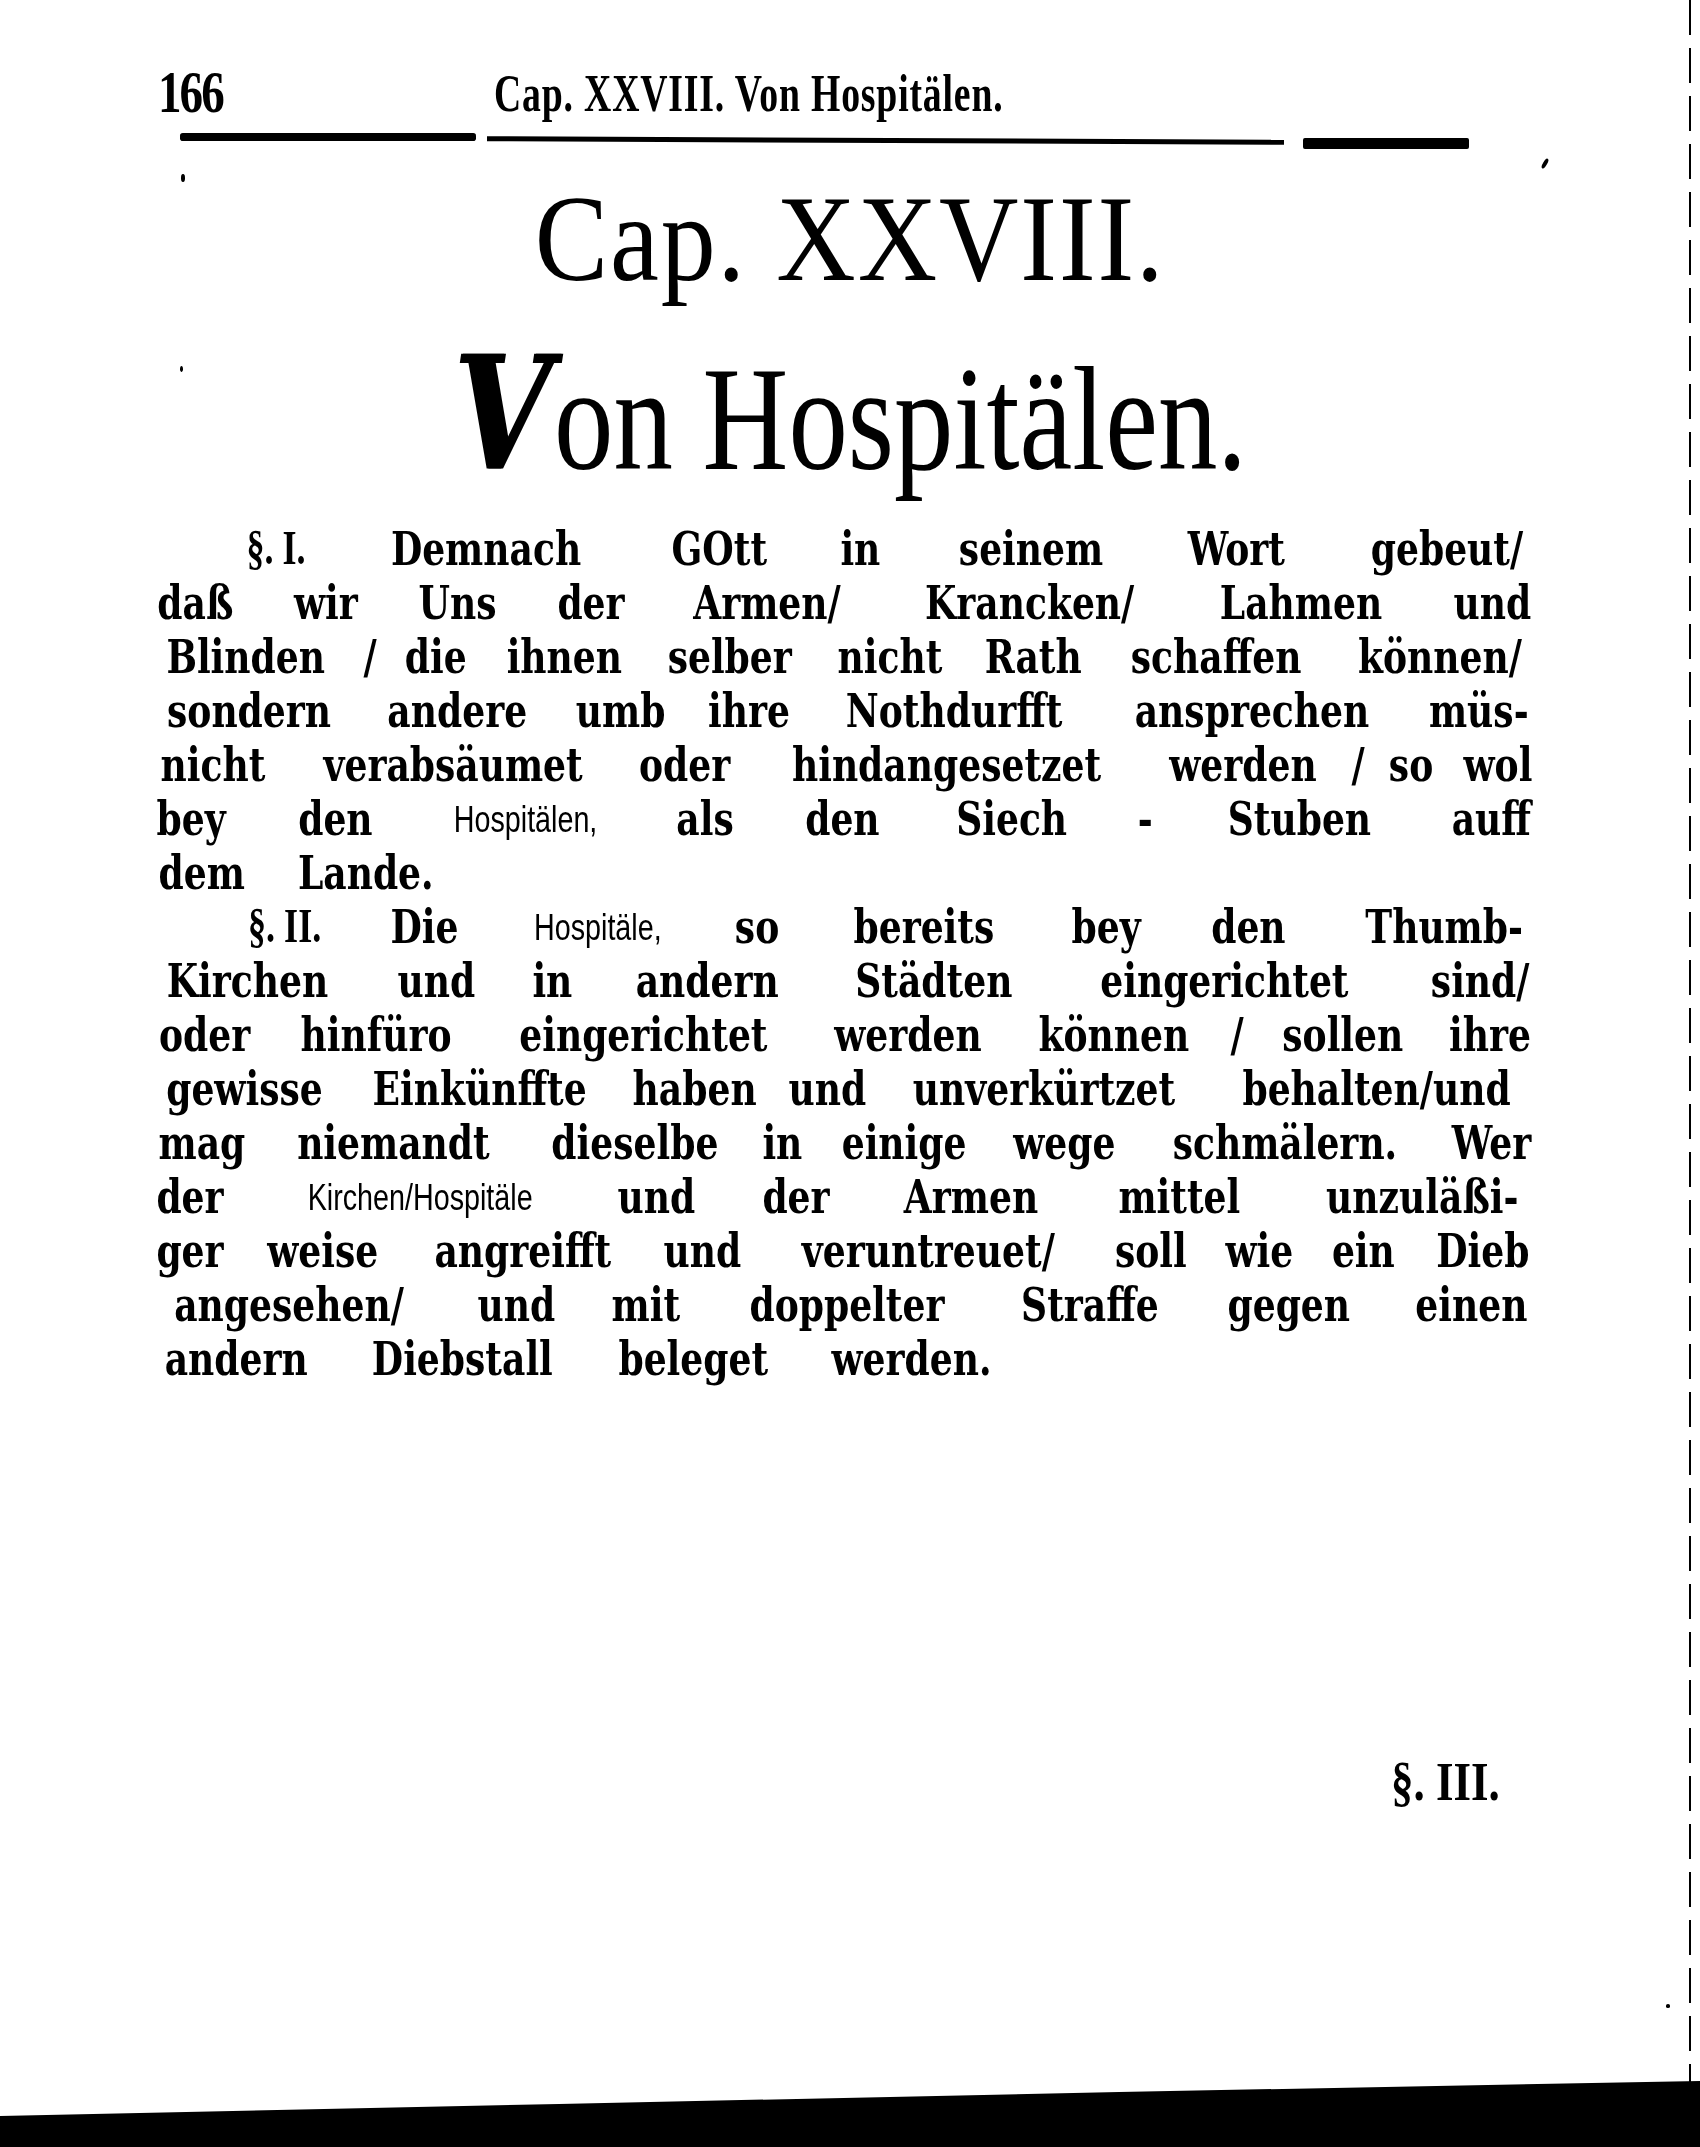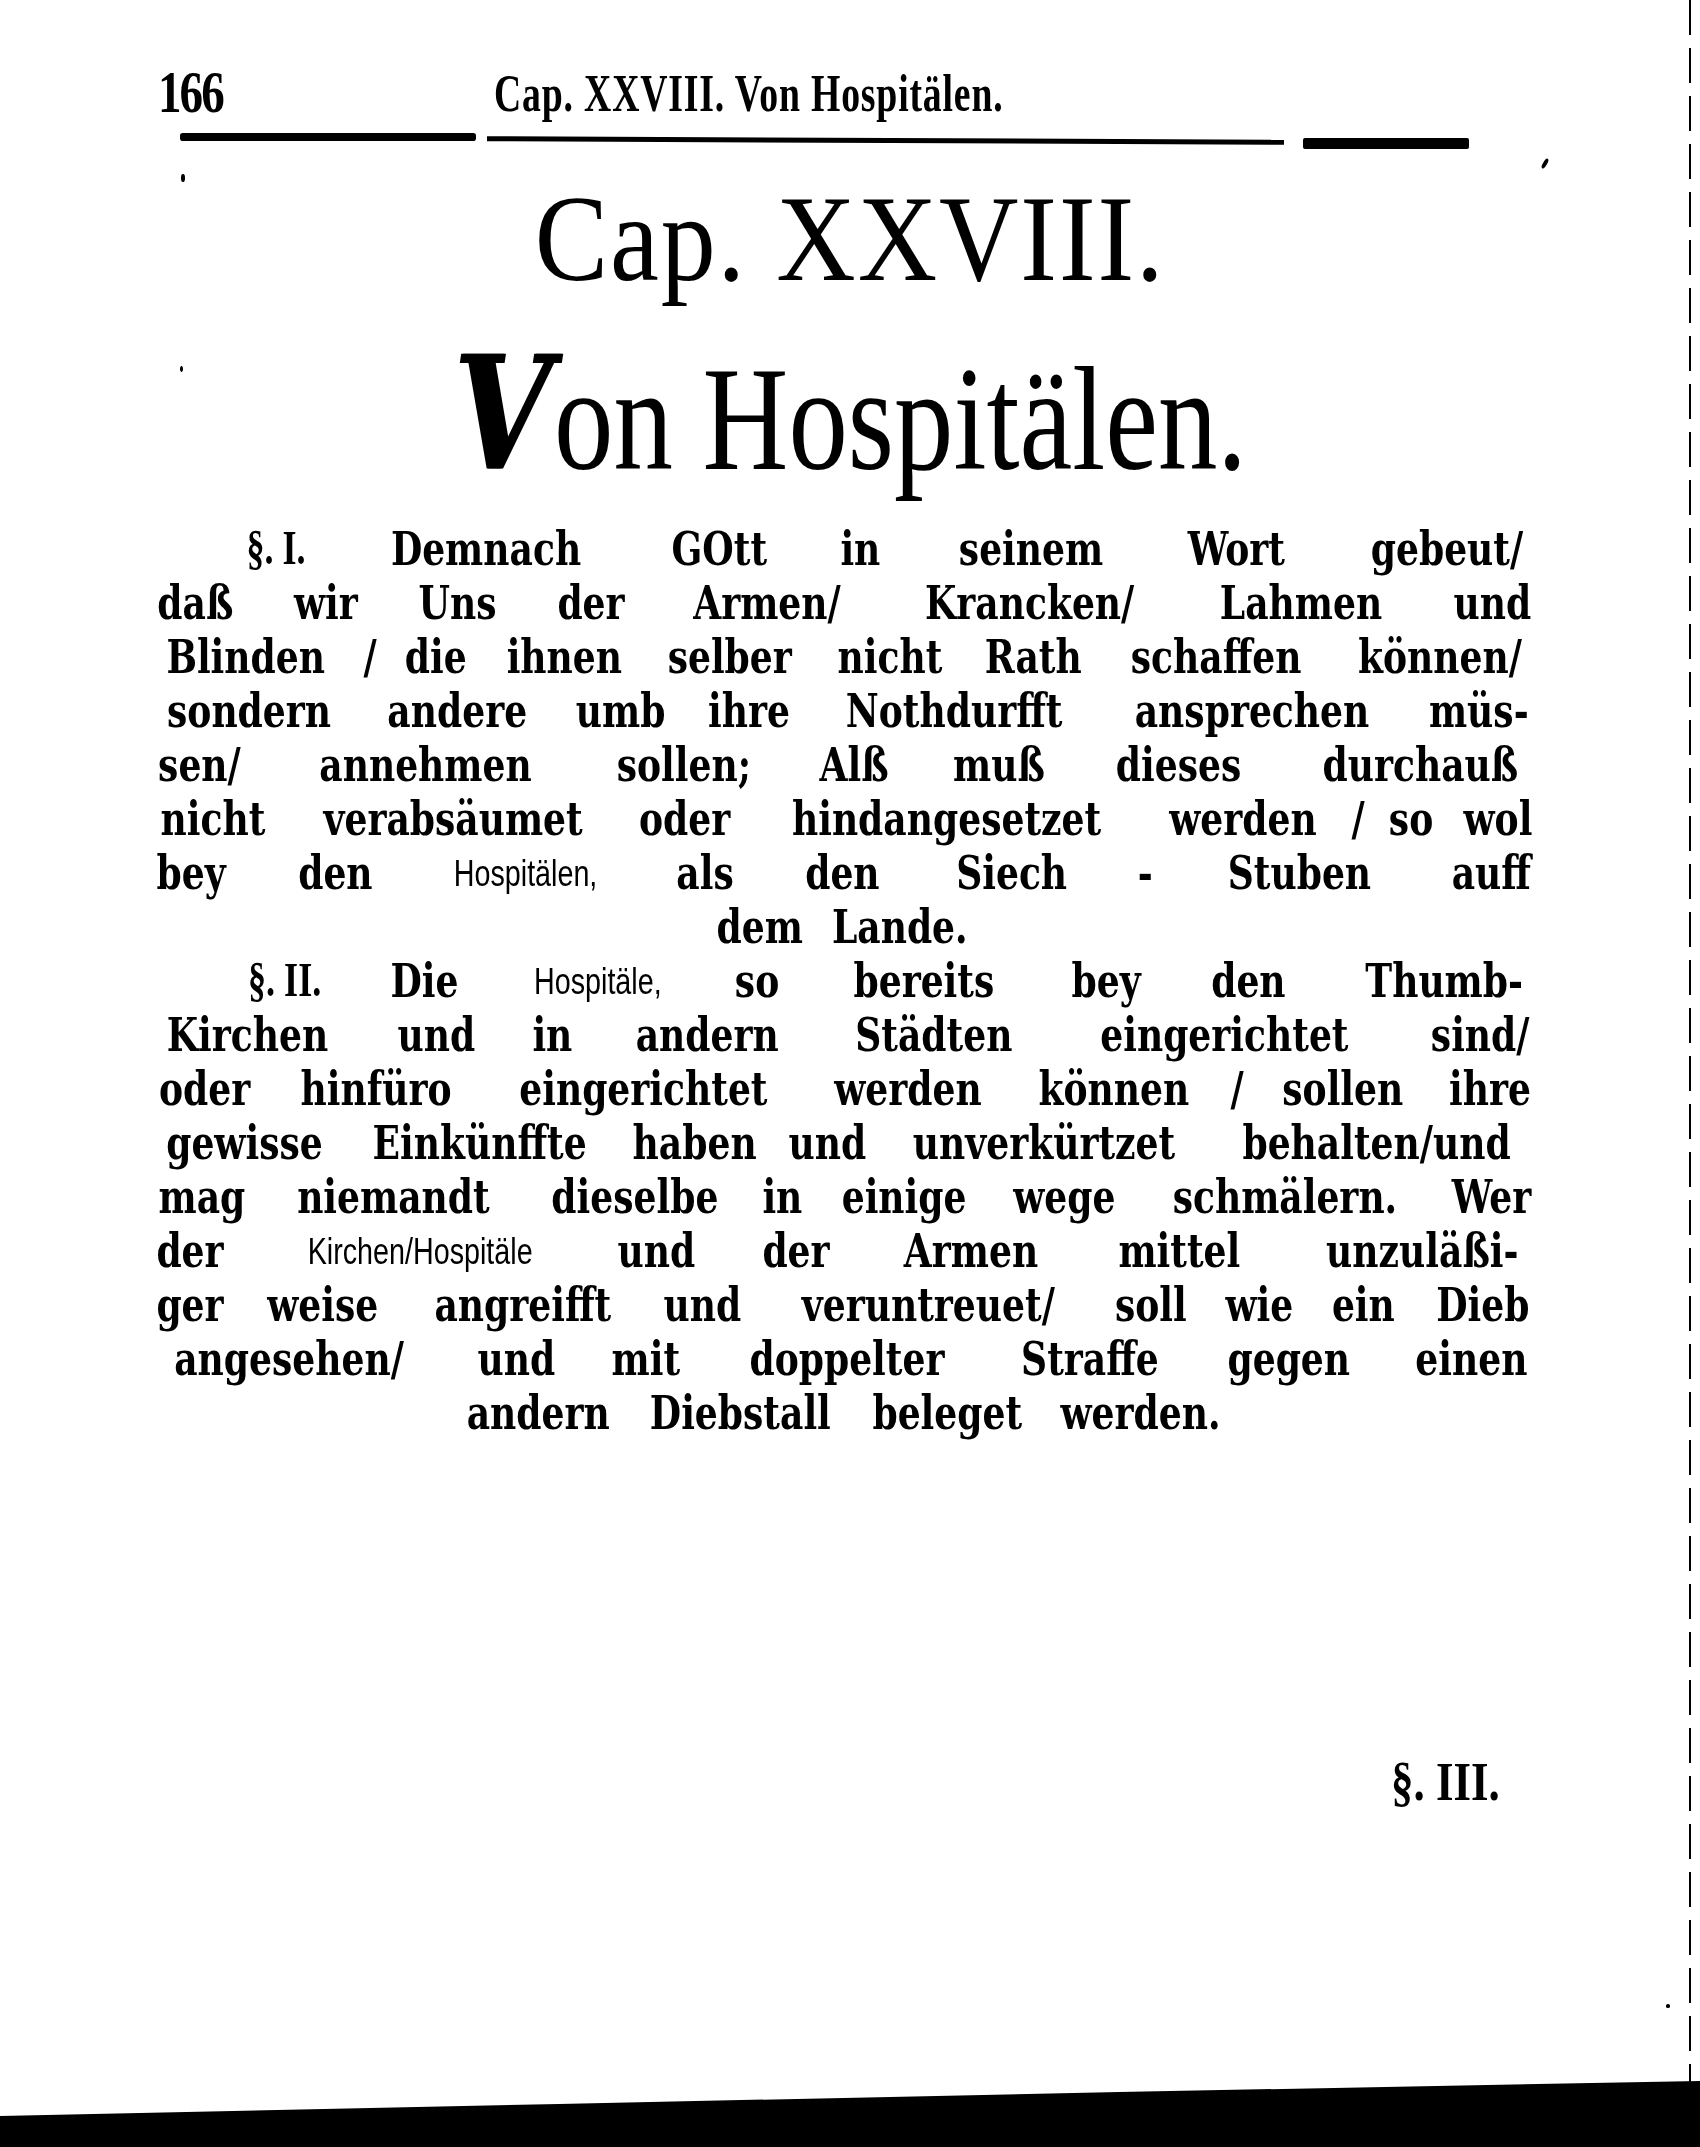--- a/index.html
+++ b/index.html
@@ -56,21 +56,21 @@
     
     .body-text {
       position: absolute; left: 149px; top: 522px; width: 1391px;
       font-family: "DejaVu Serif", serif; font-weight: bold; font-size: 44px;
       line-height: 54px;
     }
     .line {
       display: flex; justify-content: space-between; white-space: nowrap;
       height: 54px; overflow: visible;
     }
-    .line.last { justify-content: center; gap: 5px; }
+    .line.last { justify-content: flex-start; gap: 29px; }
     .line span { display: inline-block; transform: scaleX(0.82) scaleY(1.08); transform-origin: center; }
     .line.indent { padding-left: 91px; }
     .section-mark { font-family: "Liberation Serif", serif; font-weight: bold; }
     .latin { font-family: "Liberation Sans", sans-serif; font-weight: normal; font-size: 35px; }
 
     .catchword {
       position: absolute; left: 1391px; top: 1751px;
       font-family: "Liberation Serif", serif; font-weight: bold; font-size: 45px;
       transform: scaleY(1.2); transform-origin: left top; white-space: nowrap;
     }
@@ -140,29 +140,20 @@
     <div class="line">
       <span>sondern</span>
       <span>andere</span>
       <span>umb</span>
       <span>ihre</span>
       <span>Nothdurfft</span>
       <span>ansprechen</span>
       <span>müs-</span>
     </div>
     <div class="line">
-      <span>sen/</span>
-      <span>annehmen</span>
-      <span>sollen;</span>
-      <span>Alß</span>
-      <span>muß</span>
-      <span>dieses</span>
-      <span>durchauß</span>
-    </div>
-    <div class="line">
       <span>nicht</span>
       <span>verabsäumet</span>
       <span>oder</span>
       <span>hindangesetzet</span>
       <span>werden</span>
       <span>/</span>
       <span>so</span>
       <span>wol</span>
     </div>
     <div class="line">

